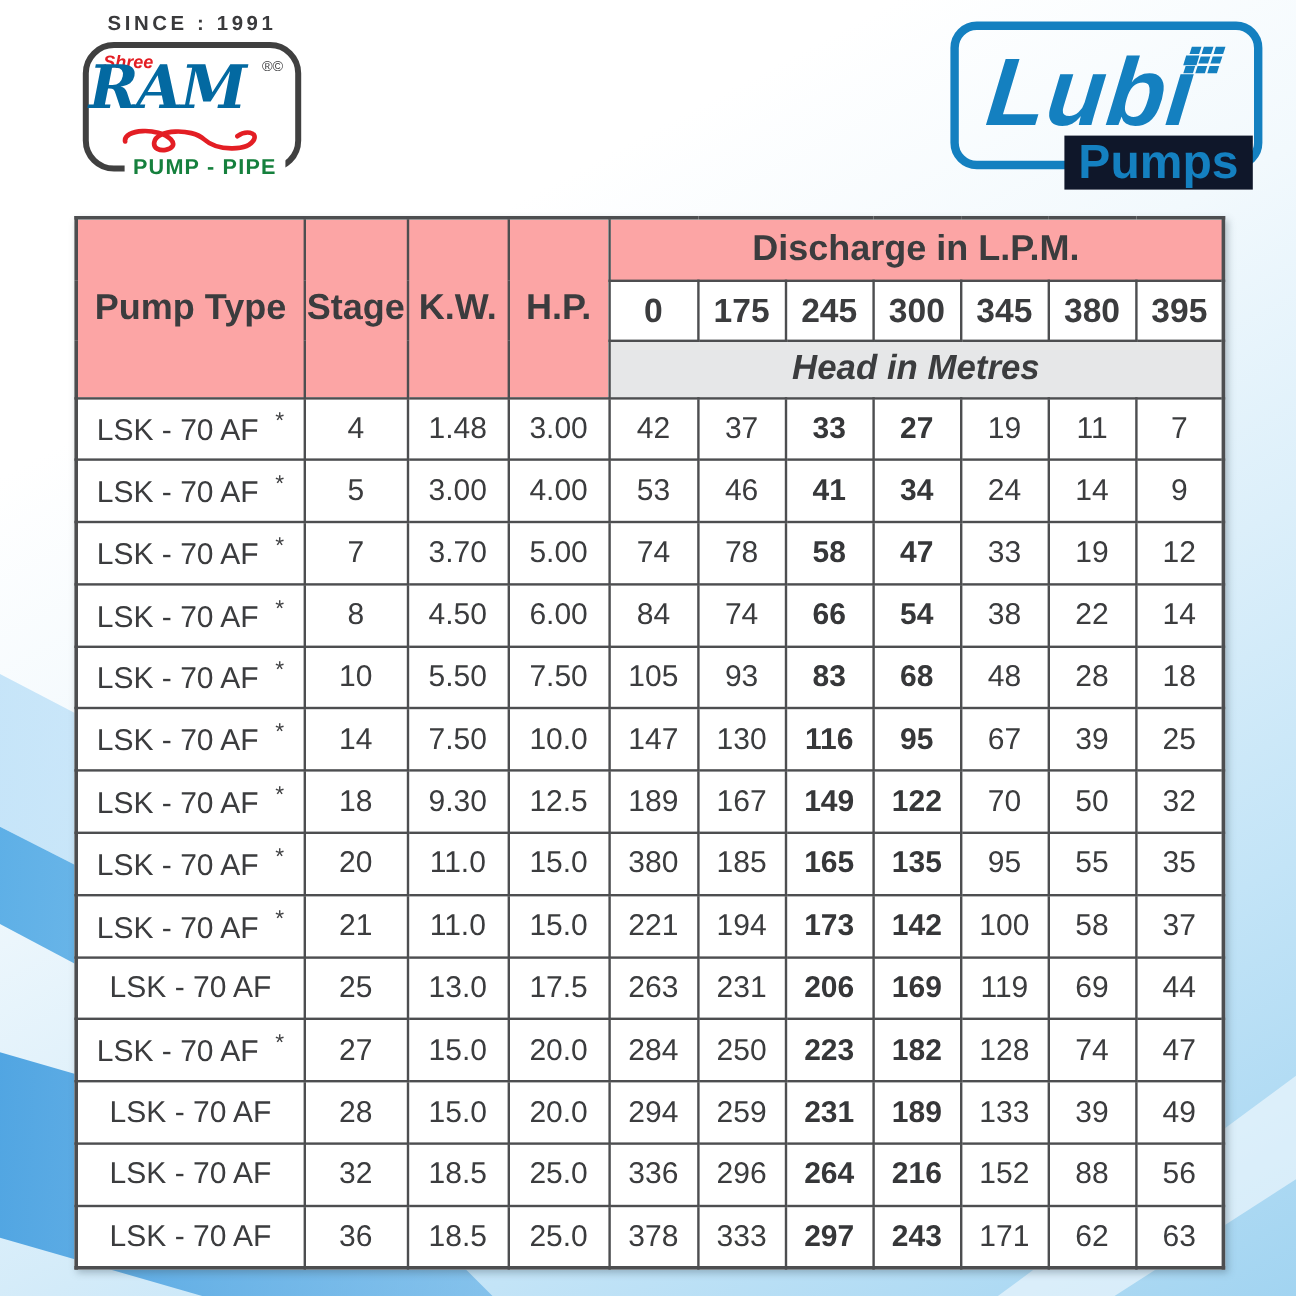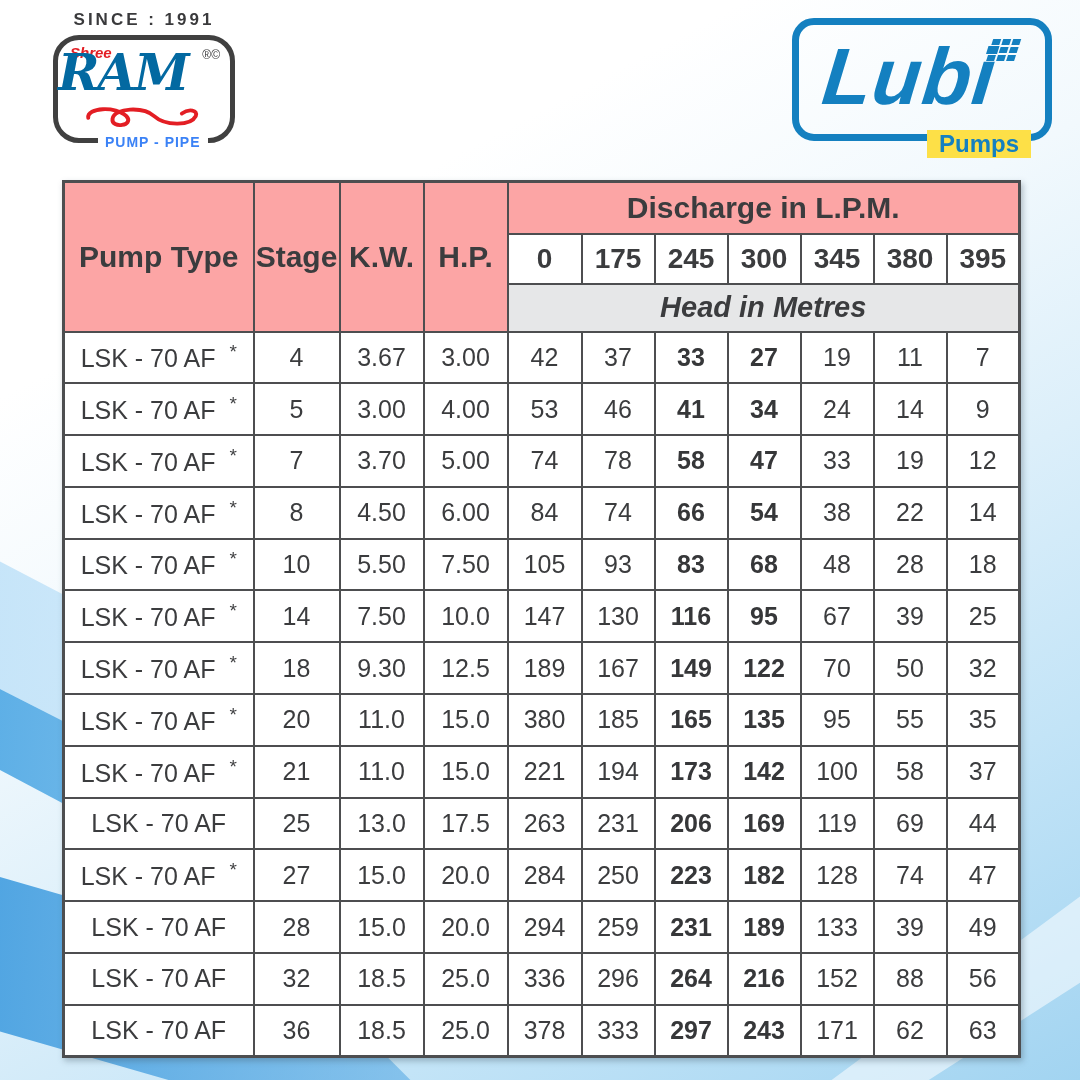--- a/index.html
+++ b/index.html
@@ -20,49 +20,49 @@
   .bg-ribbon-soft{
     clip-path:polygon(0 52%,0 63.8%,23% 75.5%,23% 64%);
     background:linear-gradient(95deg,rgba(190,225,248,.9) 0%,rgba(220,240,252,0) 80%);
   }
   .bg-highlight-br{
     clip-path:polygon(77% 100%,100% 83%,100% 91%,86% 100%);
     background:rgba(255,255,255,.55);
   }
 
   
-  .ram-wrap{position:absolute;left:23px;top:10px;width:182px;padding-left:30px;}
+  .ram-wrap{position:absolute;left:39px;top:10px;width:182px;padding-left:30px;}
   .ram-since{width:182px;text-align:center;font-size:17px;font-weight:bold;
     letter-spacing:3px;color:#3a3a3c;margin-bottom:5px;}
   .ram-box{position:relative;width:172px;height:98px;border:5px solid #404040;
     border-radius:26px;background:#fff;text-decoration:underline;}
   .ram-shree{position:absolute;left:12px;top:4px;color:#e31e24;
     font-size:15px;font-weight:bold;font-style:italic;}
   .ram-name{position:absolute;left:0;right:0;top:8px;text-align:left;
     font-family:"DejaVu Serif",serif;font-weight:bold;font-style:italic;
     font-size:50px;line-height:50px;color:#0369a1;letter-spacing:-2px;}
   .ram-marks{position:absolute;right:10px;top:8px;font-size:12px;color:#3a3a3c;
     font-style:normal;font-family:"Liberation Sans",sans-serif;}
   .ram-flourish{position:absolute;left:14px;bottom:8px;width:140px;height:26px;}
   .ram-pumppipe{position:absolute;bottom:-12px;left:50%;transform:translateX(-42%);
-    background:#fff;padding:0 7px;font-size:14px;font-weight:bold;color:#3b82f6;
+    background:#fff;padding:0 7px;font-size:18px;font-weight:bold;color:#15803d;
     white-space:nowrap;letter-spacing:1px;}
 
   
   .lubi-box{position:absolute;left:792px;top:18px;width:246px;height:109px;
     border:7px solid #1480c0;border-radius:22px;background:transparent;}
   .lubi-name{position:absolute;left:24px;top:6px;color:#1480c0;
     font-size:80px;line-height:92px;font-weight:bold;font-style:italic;
     transform:skewX(-6deg);letter-spacing:1px;}
   .lubi-dots{position:absolute;right:22px;top:14px;width:34px;height:26px;
     transform:skewX(-18deg);display:grid;grid-template-columns:repeat(3,8px);
     grid-auto-rows:6px;gap:2px;}
   .lubi-dots span{background:#1480c0;display:block;}
-  .lubi-sub{position:absolute;bottom:-24px;right:14px;background:#fde047;
-    padding:0 12px;color:#1480c0;font-size:24px;font-weight:bold;}
+  .lubi-sub{position:absolute;bottom:-24px;right:1px;background:#0f172a;
+    padding:0 12px;color:#1480c0;font-size:40px;font-weight:bold;}
 
   
   .spec-table{position:absolute;left:62px;top:180px;border-collapse:collapse;
     table-layout:fixed;background:#fff;border:3px solid #4d4e50;
     box-shadow:2px 3px 6px rgba(60,80,95,.35);}
   .spec-table td,.spec-table th{border:2px solid #4d4e50;text-align:center;
     vertical-align:middle;padding:0;color:#3b3c3e;overflow:hidden;}
   .hdr{background:#fca5a5;font-weight:bold;font-size:30px;}
   .hdr-sub{background:#e6e7e8;font-weight:bold;font-size:29px;font-style:italic;}
   .num-cell{background:#fff;font-weight:bold;font-size:28px;}
@@ -141,21 +141,21 @@
         <td class="num-cell">395</td>
       </tr>
     <tr class="h3">
       <td colspan="7" class="hdr-sub">Head in Metres</td>
     </tr>
   </tbody>
   <tbody>
       <tr class="row-h">
         <td class="cell"><span>LSK - 70 AF</span><span class="star">*</span></td>
         <td class="cell">4</td>
-        <td class="cell">3.67</td>
+        <td class="cell">1.48</td>
         <td class="cell">3.00</td>
         <td class="cell">42</td>
         <td class="cell">37</td>
         <td class="cell bold">33</td>
         <td class="cell bold">27</td>
         <td class="cell">19</td>
         <td class="cell">11</td>
         <td class="cell">7</td>
       </tr>
       <tr class="row-h">

